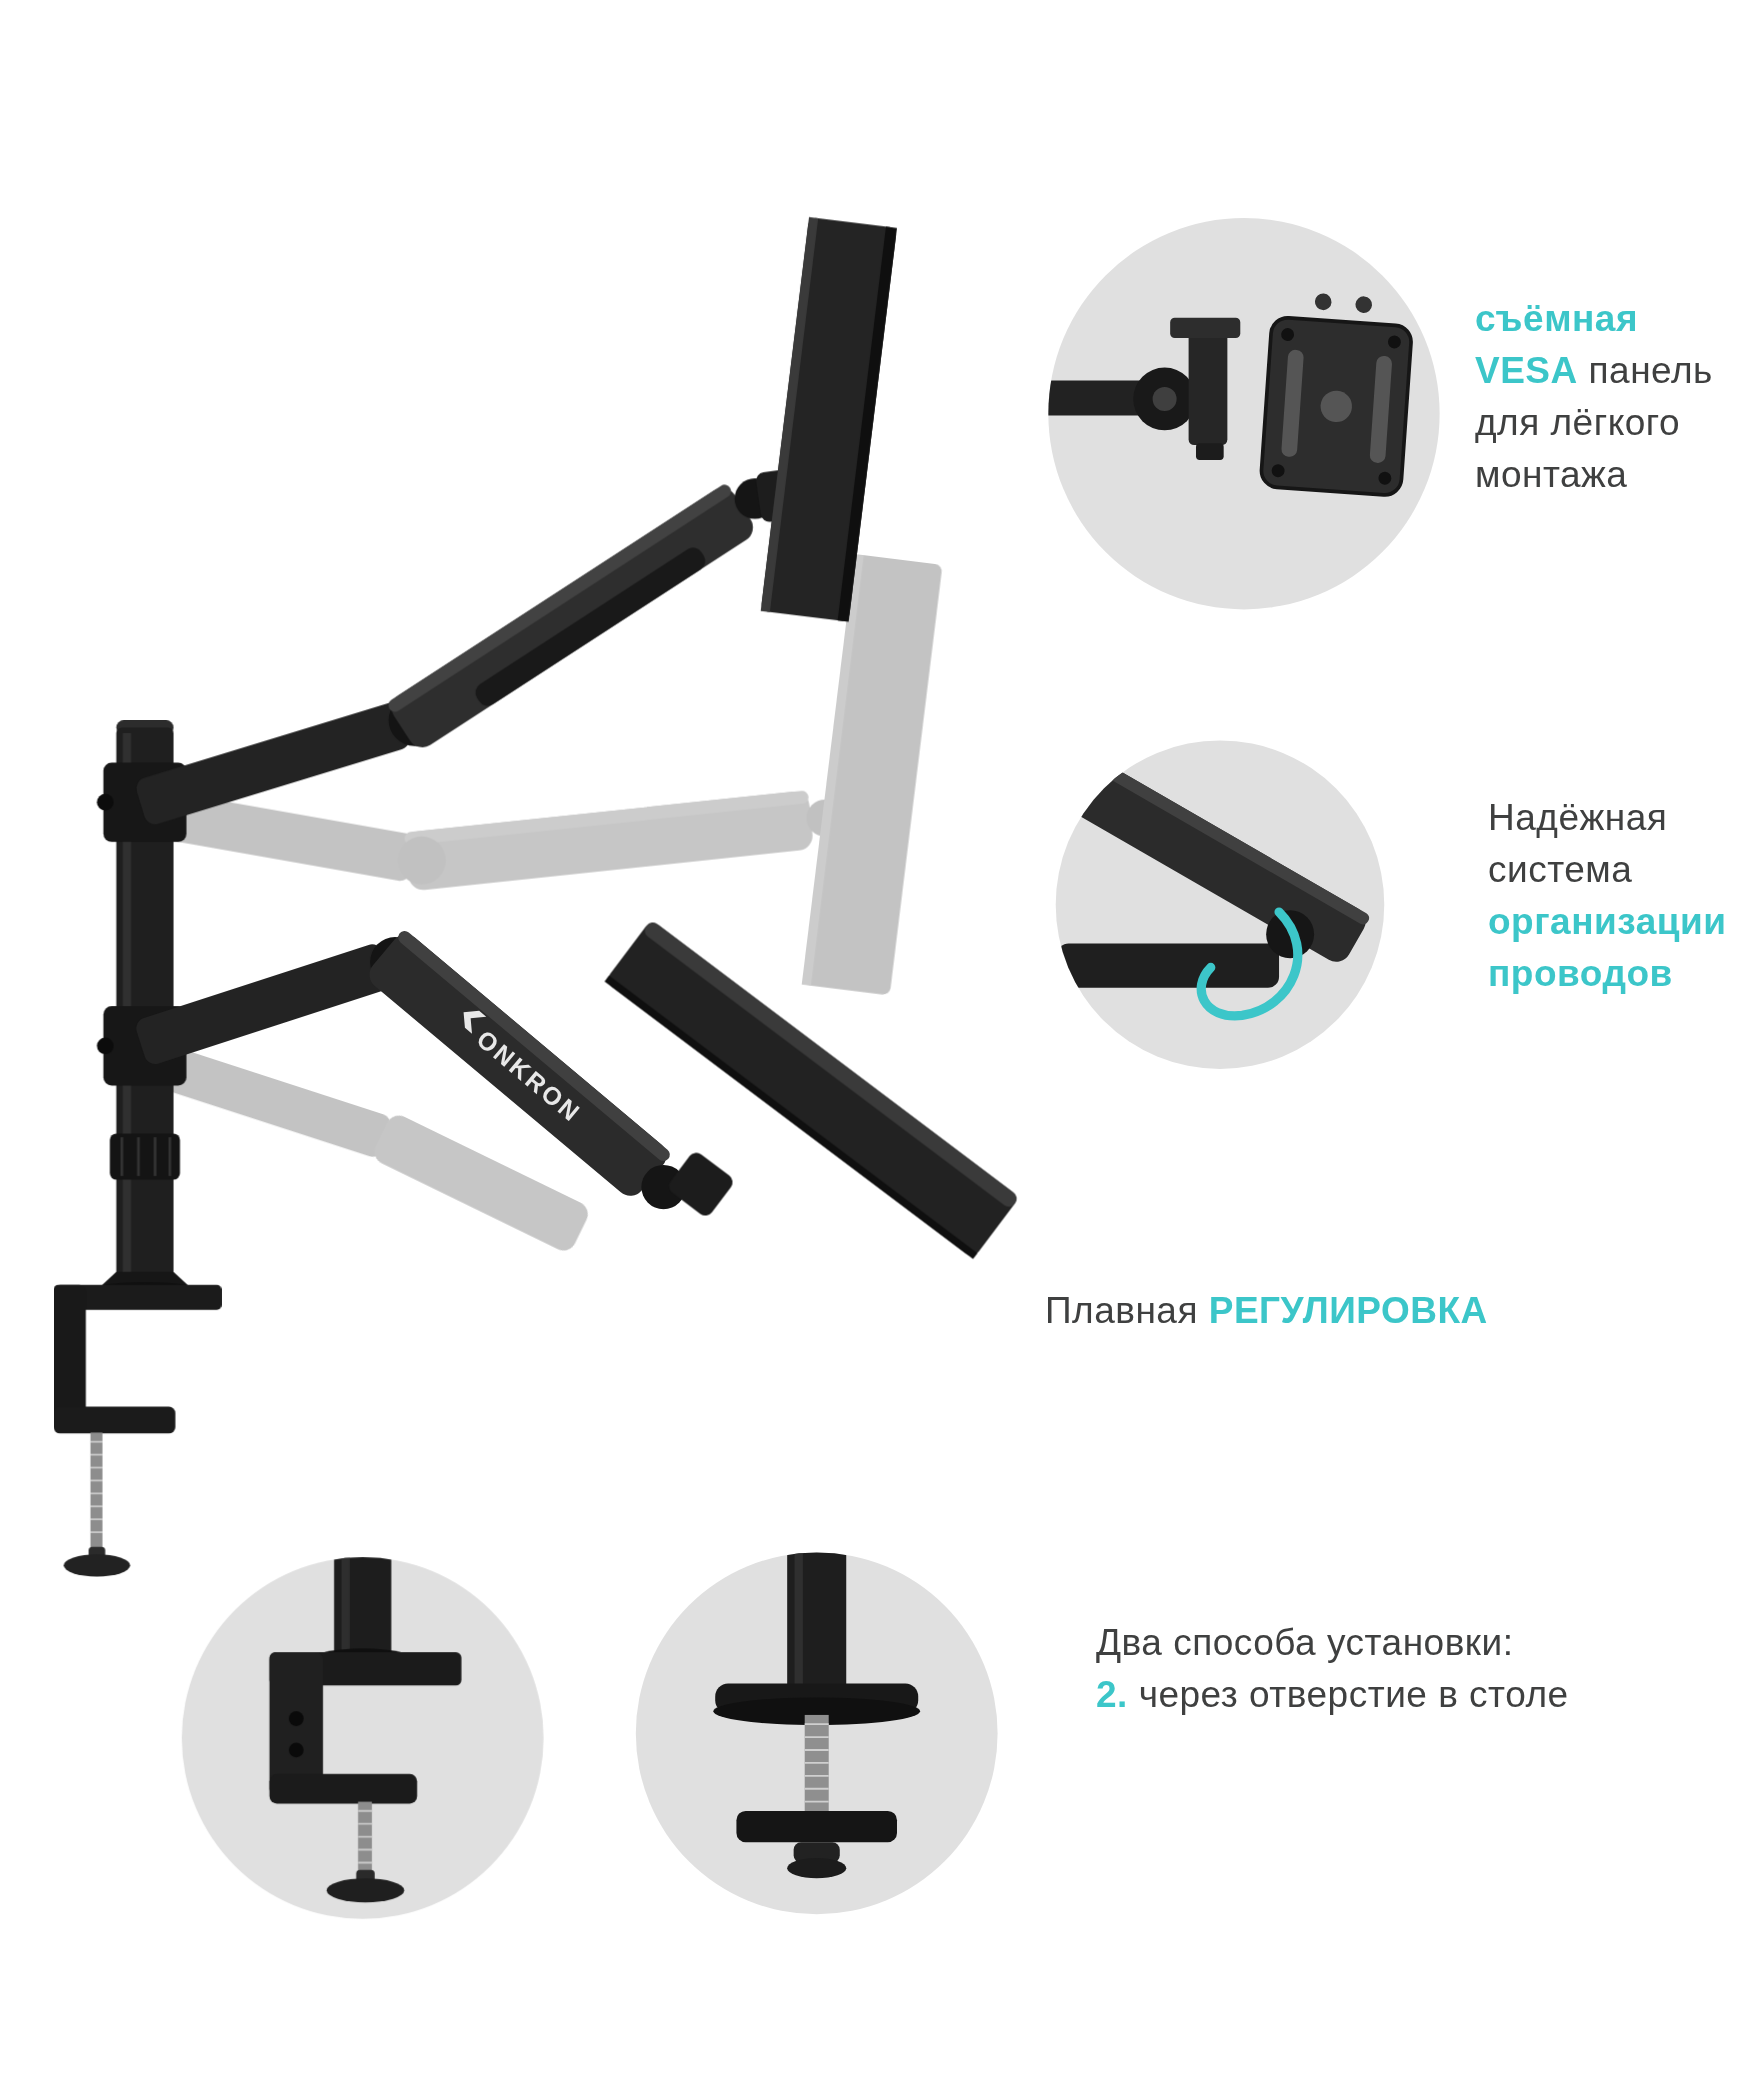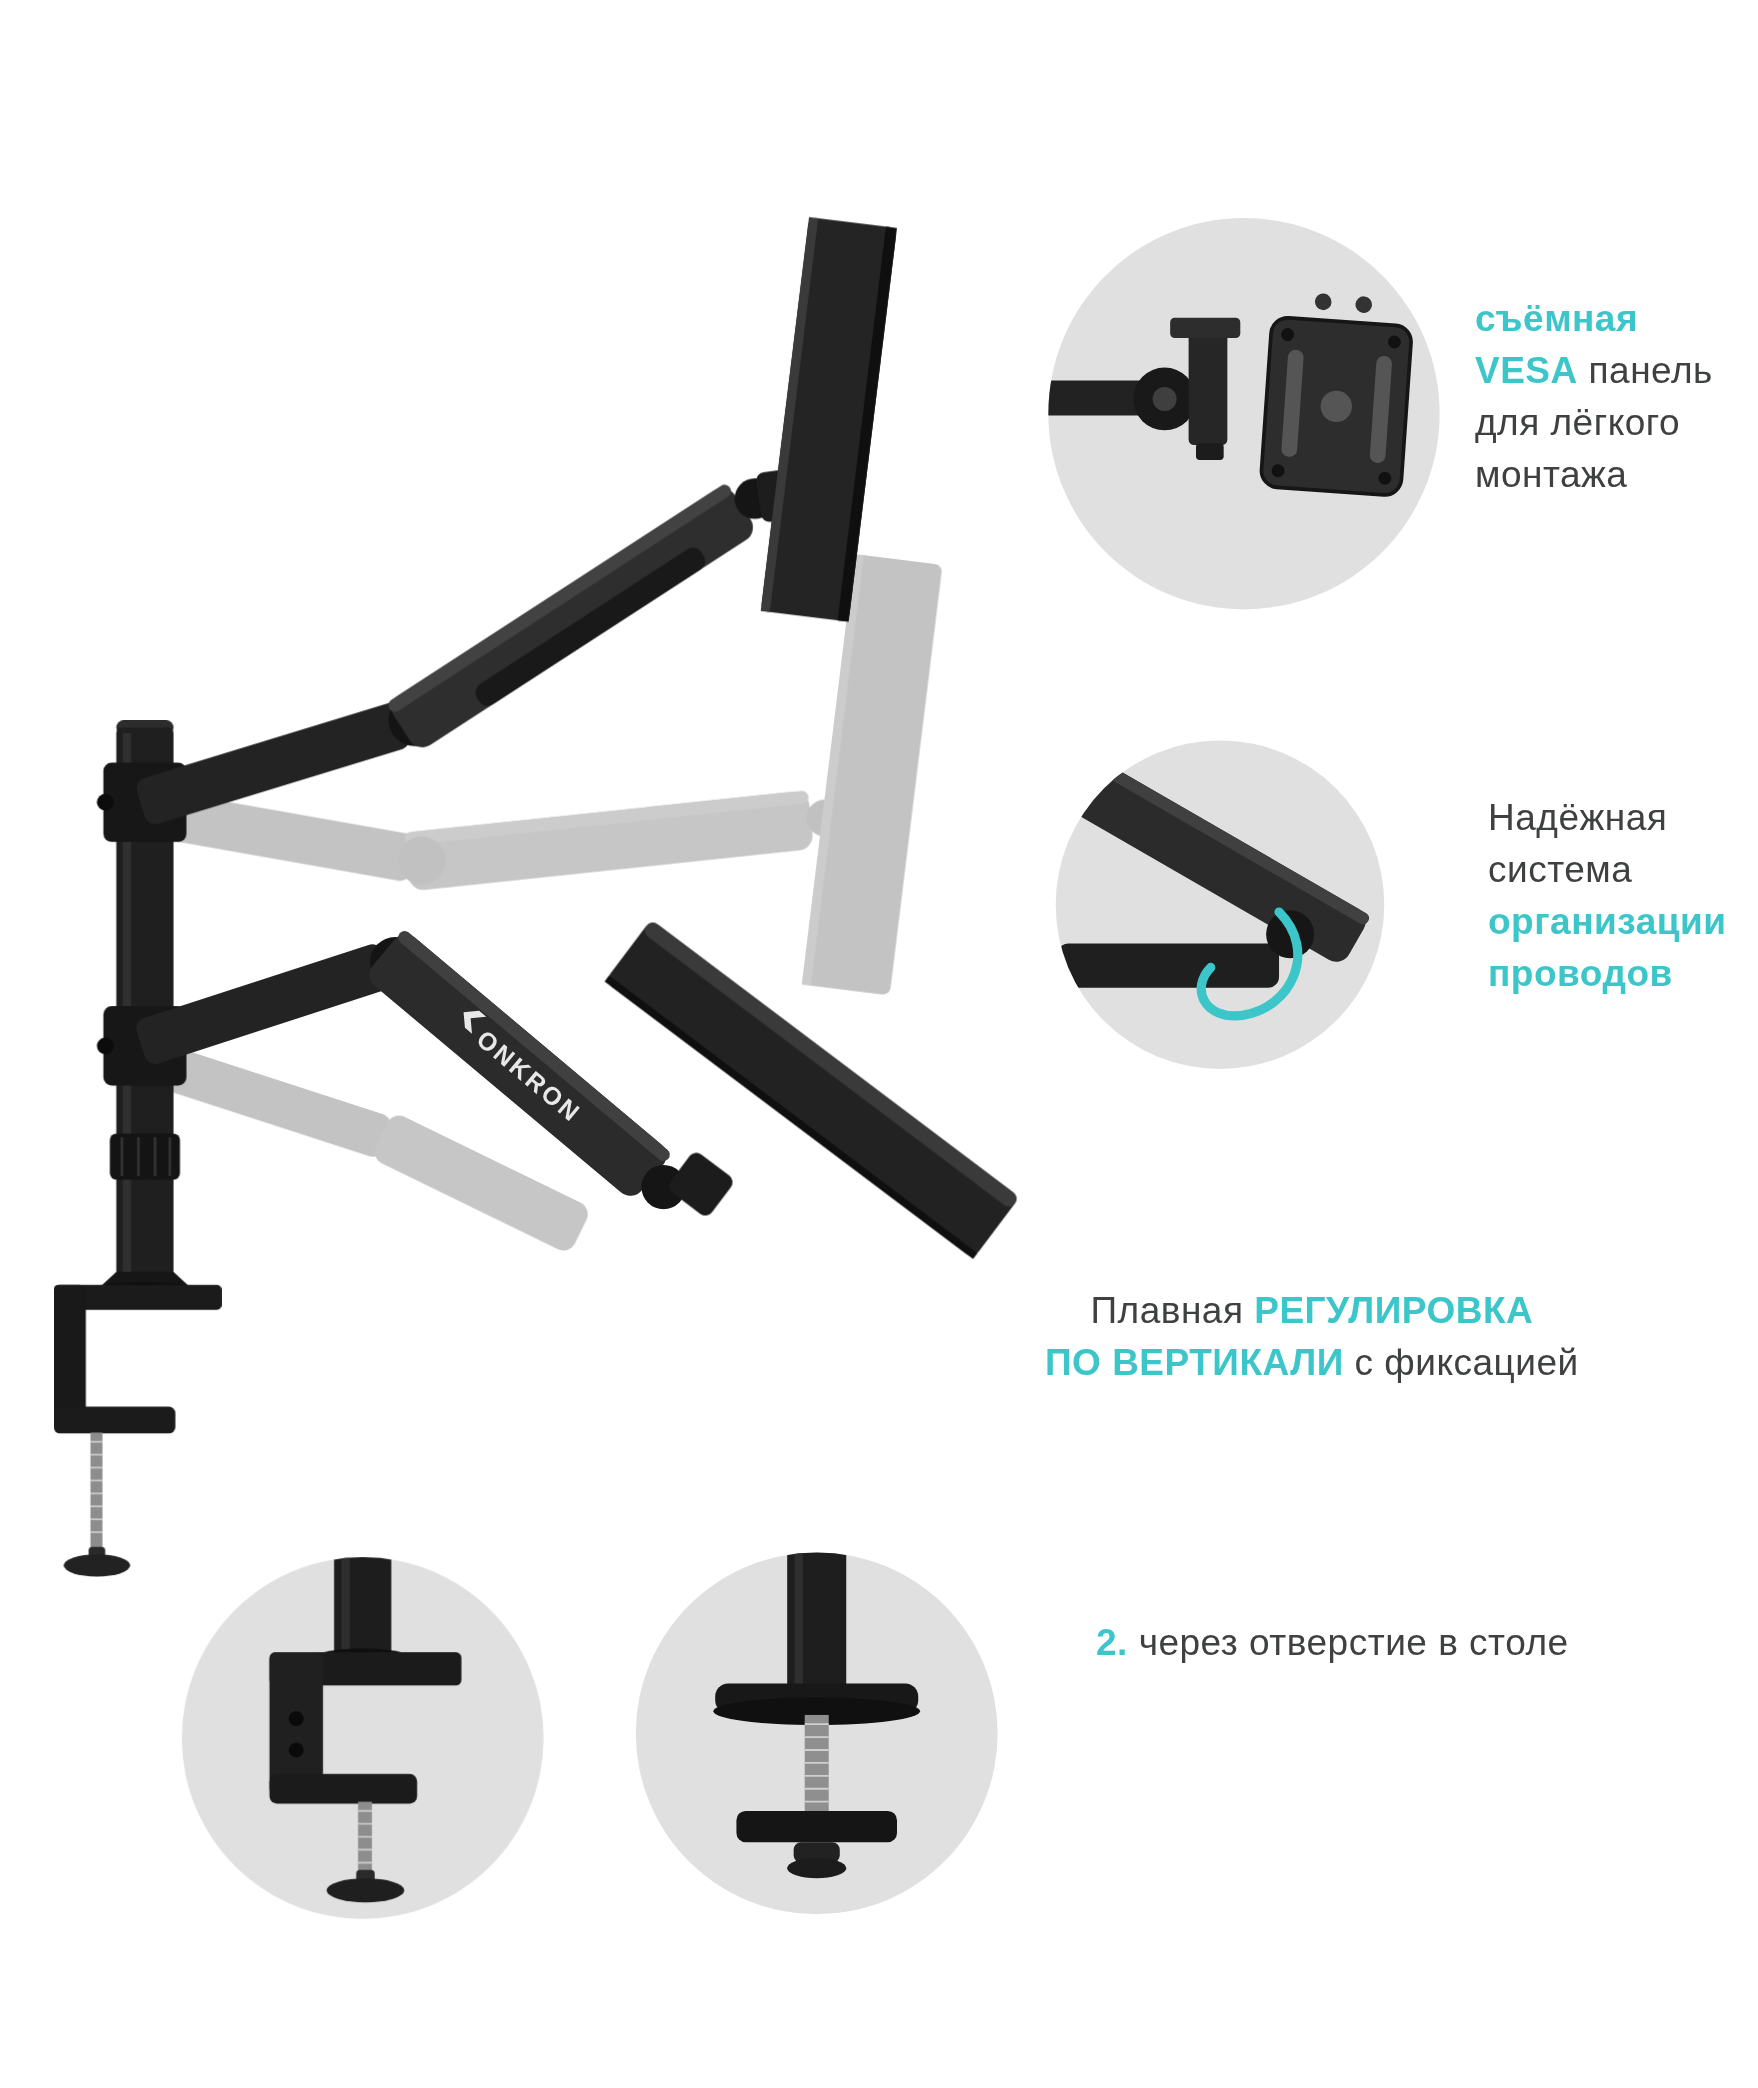--- a/index.html
+++ b/index.html
@@ -258,21 +258,21 @@
 
   <div class="txt" id="t-cable">
     <div><span>Надёжная</span></div>
     <div><span>система</span></div>
     <div><span class="accent">организации</span></div>
     <div><span class="accent">проводов</span></div>
   </div>
 
   <div class="txt" id="t-vertical">
     <div><span>Плавная </span><span class="accent">РЕГУЛИРОВКА</span></div>
-    <div><span class="accent">ПО ВЕРТИКАЛИ</span><span> с фиксацией</span></div>
   </div>
 
   <div class="txt" id="t-install">
+    <div><span>Два способа установки:</span></div>
     <div><span class="accent">2.</span><span> через отверстие в столе</span></div>
   </div>
 
 </div>
 
 
 </body></html>

